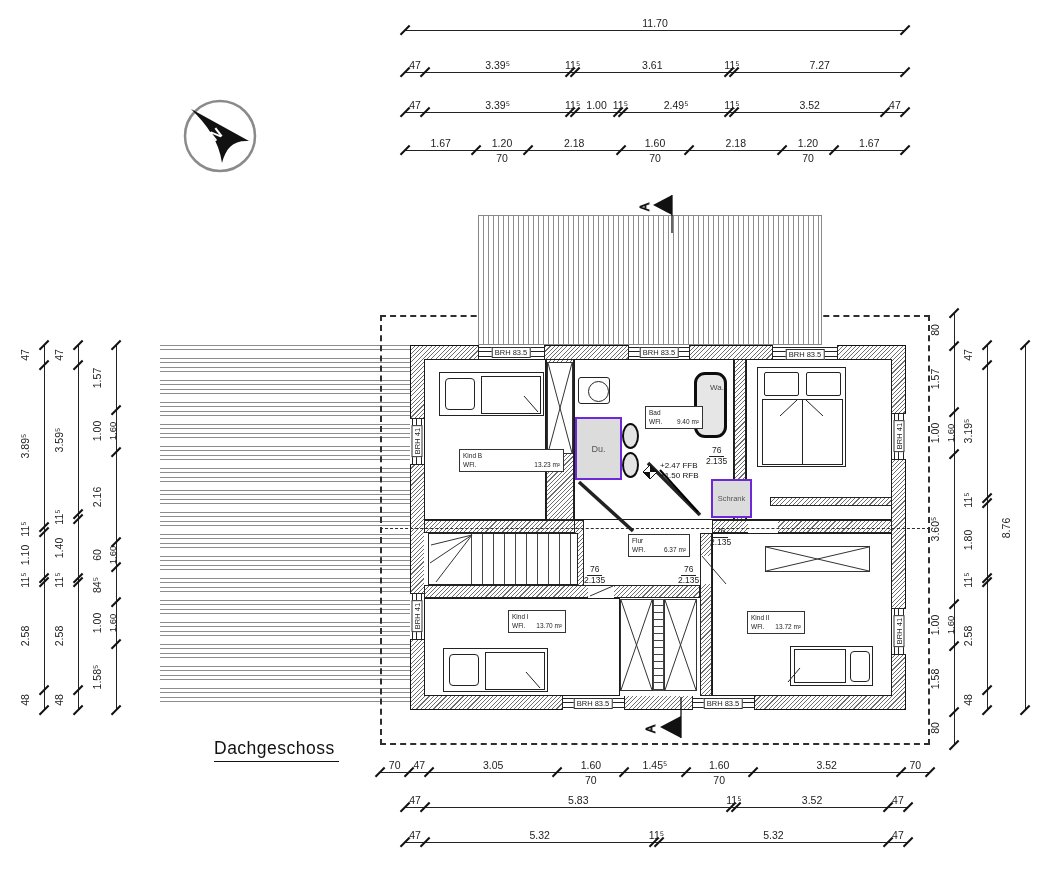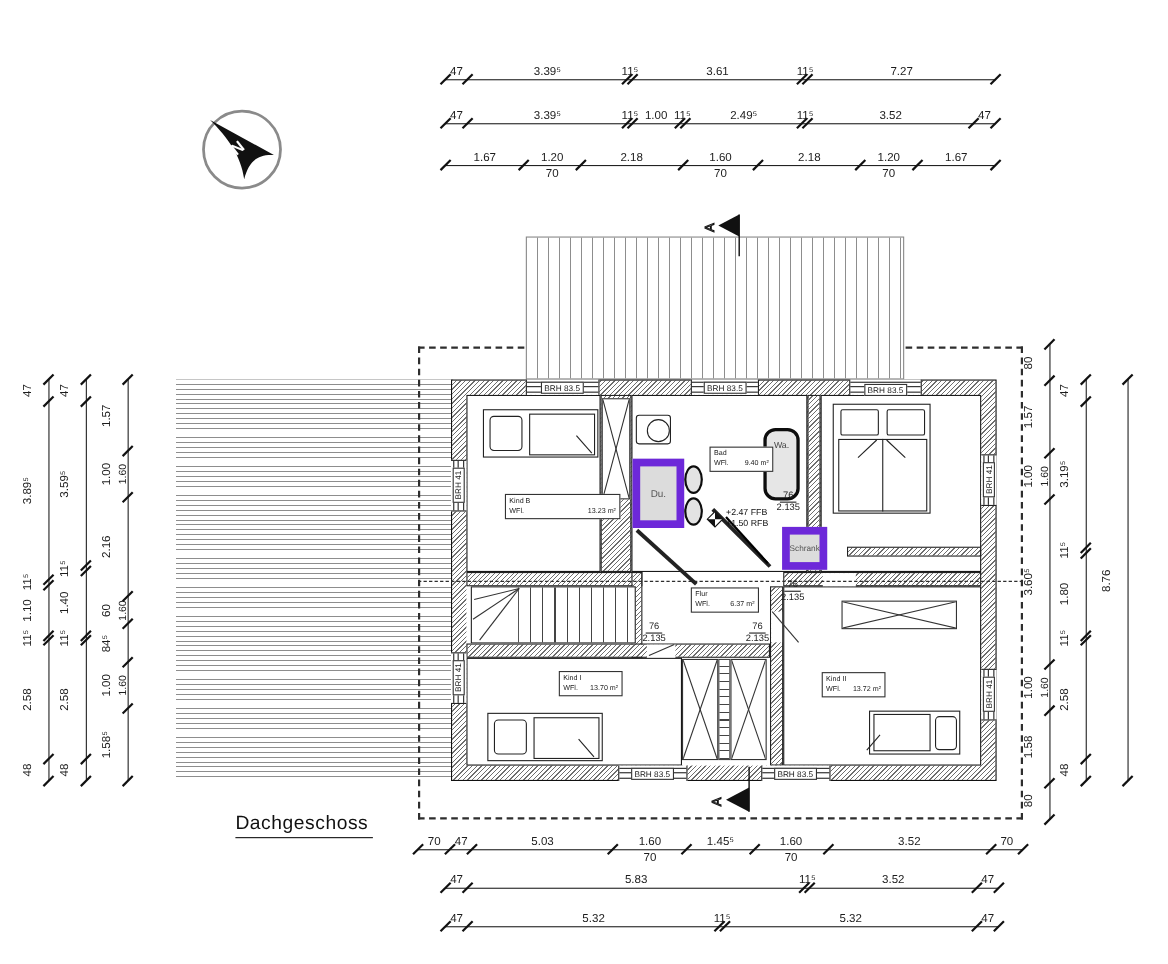--- a/index.html
+++ b/index.html
@@ -26,21 +26,21 @@
   .window-v{position:absolute;width:14px;background:
       linear-gradient(90deg,#222,#222) 2px 0/1px 100% no-repeat,
       linear-gradient(90deg,#222,#222) 6px 0/1px 100% no-repeat,
       linear-gradient(90deg,#222,#222) 11px 0/1px 100% no-repeat,#fff;
       border-top:1px solid #222;border-bottom:1px solid #222;box-sizing:border-box;}
   .brh-h{position:absolute;transform:translateX(-50%);font-size:7.5px;line-height:9px;background:#fff;
       border:1px solid #333;padding:0 2px;white-space:nowrap;color:#222;}
   .brh-v{position:absolute;transform:translate(-50%,-50%) rotate(-90deg);font-size:7.5px;line-height:9px;background:#fff;
       border:1px solid #333;padding:0 2px;white-space:nowrap;color:#222;}
   
-  .gray-box{position:absolute;background:#dcdcdc;border:7px solid #6d28d9;box-sizing:border-box;
+  .gray-box{position:absolute;background:#dcdcdc;border:2px solid #6d28d9;box-sizing:border-box;
       display:flex;align-items:center;justify-content:center;font-size:9px;color:#555;}
   .tub{position:absolute;border:3px solid #0d0d0d;border-radius:11px;background:#e6e6e6;box-sizing:border-box;
       font-size:8px;color:#444;text-align:center;padding-top:8px;}
   .sink{position:absolute;border:2.5px solid #0d0d0d;border-radius:50%;background:#e3e3e3;box-sizing:border-box;}
   .wc{position:absolute;border:1px solid #222;border-radius:3px;background:#fff;box-sizing:border-box;}
   .wc-bowl{position:absolute;left:9px;top:3px;width:19px;height:19px;border:1px solid #222;border-radius:50%;background:#fff;}
   .bed{position:absolute;border:1px solid #222;background:#fff;box-sizing:border-box;}
   .bed-in{position:absolute;border:1px solid #222;background:#fff;box-sizing:border-box;}
   .pillow{position:absolute;border:1px solid #222;border-radius:4px;background:#fff;box-sizing:border-box;}
   .xbox{position:absolute;border:1px solid #333;background:#fff;box-sizing:border-box;}
@@ -147,21 +147,21 @@
   </div>
 
   <div class="wc" style="left:578px;top:377px;width:32px;height:27px;">
       <div class="wc-bowl"></div>
     </div>
   <div class="gray-box" style="left:575px;top:417px;width:47px;height:63px;">
       <span>Du.</span>
     </div>
   <div class="sink" style="left:622px;top:423px;width:17px;height:26px;"></div>
   <div class="sink" style="left:622px;top:452px;width:17px;height:26px;"></div>
-  <div class="tub" style="left:694px;top:389px;width:33px;height:66px;"><span>Wa.</span></div>
+  <div class="tub" style="left:694px;top:372px;width:33px;height:66px;text-align:right;"><span>Wa.</span></div>
   <div class="gray-box" style="left:686px;top:479px;width:41px;height:39px;font-size:7.5px;margin-left:25px;">
       <span>Schrank</span>
     </div>
 
   <div class="window-h" style="left:478px;top:345px;width:67px;"></div>
   <div class="window-h" style="left:628px;top:345px;width:62px;"></div>
   <div class="window-h" style="left:772px;top:345px;width:66px;"></div>
   <div class="window-h" style="left:562px;top:696px;width:63px;"></div>
   <div class="window-h" style="left:692px;top:696px;width:63px;"></div>
   <div class="window-v" style="left:410px;top:418px;height:47px;"></div>
@@ -277,20 +277,26 @@
     <span class="dw">76</span><span class="dh">2.135</span>
   </div>
 
   <div class="level-text" style="left:660px;top:461px;">
     <div>+2.47 FFB</div>
     <div>+1.50 RFB</div>
   </div>
 
   <div class="title">Dachgeschoss</div>
 
+<div class="chain" style="left: 405px; top: 8px; width: 500px; height: 40px;">
+      <div class="line-h"></div>
+      <div class="tick" style="left:0%;top:22px;transform:translate(-50%,-50%) rotate(-45deg);"></div>
+      <div class="lab" style="left:50%;bottom:19px;transform:translateX(-50%);">11.70</div>
+      <div class="tick" style="left:100%;top:22px;transform:translate(-50%,-50%) rotate(-45deg);"></div>
+    </div>
     <div class="chain" style="left: 405px; top: 50px; width: 500px; height: 40px;">
       <div class="line-h"></div>
       <div class="tick" style="left:0%;top:22px;transform:translate(-50%,-50%) rotate(-45deg);"></div>
       <div class="lab" style="left:2.009405728943993%;bottom:19px;transform:translateX(-50%);">47</div>
       <div class="tick" style="left:4.018811457887986%;top:22px;transform:translate(-50%,-50%) rotate(-45deg);"></div>
       <div class="lab" style="left:18.5335613510047%;bottom:19px;transform:translateX(-50%);">3.39⁵</div>
       <div class="tick" style="left:33.04831124412142%;top:22px;transform:translate(-50%,-50%) rotate(-45deg);"></div>
       <div class="lab" style="left:33.539974348011974%;bottom:19px;transform:translateX(-50%);">11⁵</div>
       <div class="tick" style="left:34.031637451902526%;top:22px;transform:translate(-50%,-50%) rotate(-45deg);"></div>
       <div class="lab" style="left:49.46558358272766%;bottom:19px;transform:translateX(-50%);">3.61</div>
@@ -343,21 +349,21 @@
       <div class="lab" style="left:92.86324786324785%;bottom:19px;transform:translateX(-50%);">1.67</div>
       <div class="tick" style="left:100%;top:22px;transform:translate(-50%,-50%) rotate(-45deg);"></div>
     </div>
     <div class="chain" style="left: 380px; top: 750px; width: 550px; height: 40px;">
       <div class="line-h"></div>
       <div class="tick" style="left:0%;top:22px;transform:translate(-50%,-50%) rotate(-45deg);"></div>
       <div class="lab" style="left:2.6727758686521574%;bottom:19px;transform:translateX(-50%);">70</div>
       <div class="tick" style="left:5.345551737304315%;top:22px;transform:translate(-50%,-50%) rotate(-45deg);"></div>
       <div class="lab" style="left:7.1401298205421915%;bottom:19px;transform:translateX(-50%);">47</div>
       <div class="tick" style="left:8.934707903780069%;top:22px;transform:translate(-50%,-50%) rotate(-45deg);"></div>
-      <div class="lab" style="left:20.58037418862161%;bottom:19px;transform:translateX(-50%);">5.03</div>
+      <div class="lab" style="left:20.58037418862161%;bottom:19px;transform:translateX(-50%);">3.05</div>
       <div class="tick" style="left:32.22604047346315%;top:22px;transform:translate(-50%,-50%) rotate(-45deg);"></div>
       <div class="lab" style="left:38.3352424589538%;bottom:19px;transform:translateX(-50%);">1.60</div>
       <div class="lab" style="left:38.3352424589538%;top:24px;transform:translateX(-50%);">70</div>
       <div class="tick" style="left:44.44444444444445%;top:22px;transform:translate(-50%,-50%) rotate(-45deg);"></div>
       <div class="lab" style="left:50.000000000000014%;bottom:19px;transform:translateX(-50%);">1.45⁵</div>
       <div class="tick" style="left:55.55555555555556%;top:22px;transform:translate(-50%,-50%) rotate(-45deg);"></div>
       <div class="lab" style="left:61.664757541046214%;bottom:19px;transform:translateX(-50%);">1.60</div>
       <div class="lab" style="left:61.664757541046214%;top:24px;transform:translateX(-50%);">70</div>
       <div class="tick" style="left:67.77395952653686%;top:22px;transform:translate(-50%,-50%) rotate(-45deg);"></div>
       <div class="lab" style="left:81.21420389461626%;bottom:19px;transform:translateX(-50%);">3.52</div>

